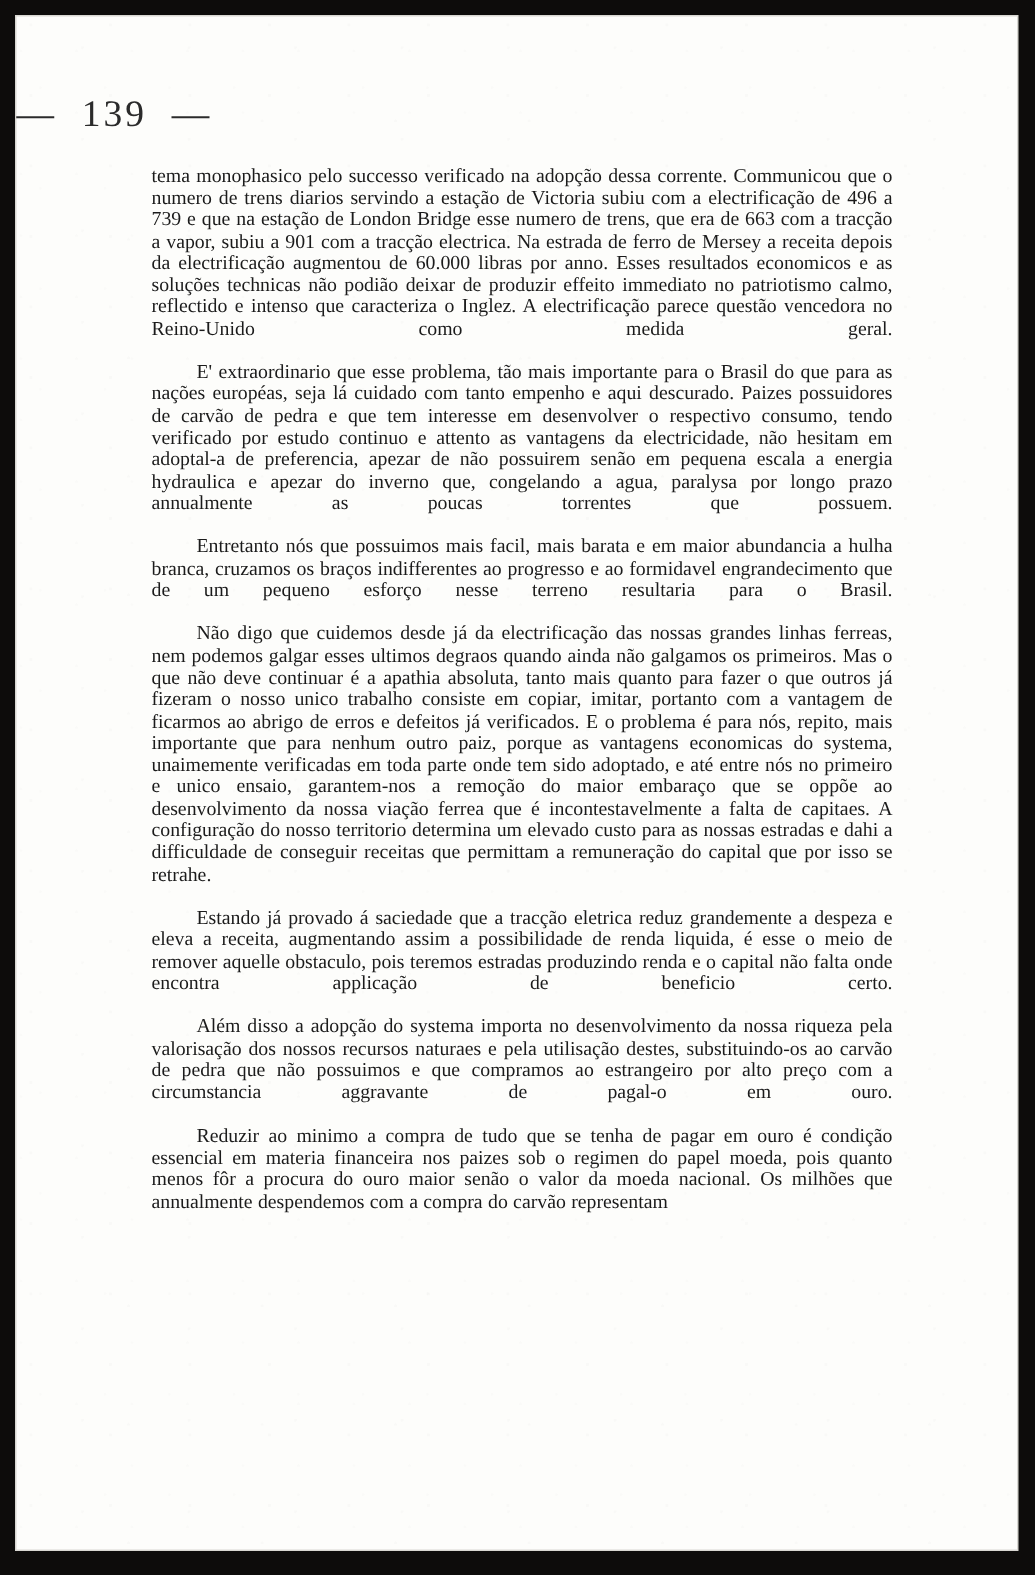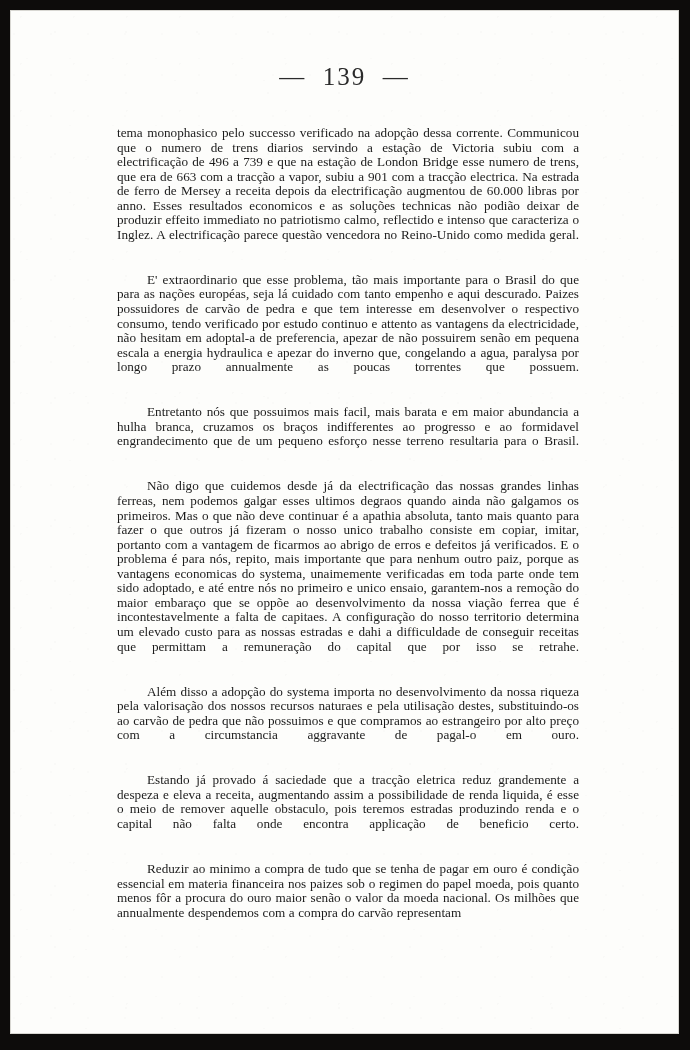--- a/index.html
+++ b/index.html
@@ -47,21 +47,20 @@
     background-size: 53px 47px, 71px 61px, 43px 67px, 89px 79px, 37px 41px;
     opacity: .85;
   }
 
   
   #page-number {
     position: absolute;
     left: 0;
     right: 0;
     top: 52px;
-    text-align: center;
     font-family: "Liberation Serif", serif;
     font-size: 25px;
     letter-spacing: 2px;
     color: #2b2b2b;
     white-space: pre;
   }
 
   
   #body-text {
     position: absolute;
@@ -71,21 +70,21 @@
     font-family: "Liberation Serif", serif;
     font-size: 13.2px;
     line-height: 14.55px;
     color: #1b1b1b;
     text-align: justify;
     text-justify: inter-word;
     -webkit-font-smoothing: none;
   }
 
   #body-text p {
-    margin: 16px;
+    margin: 0;
     text-indent: 30px;
     text-align: justify;
     word-spacing: 0.02em;
   }
   #body-text p.first {
     text-indent: 0;
   }
   
   #body-text p::after {
     content: "";
@@ -104,19 +103,19 @@
 
   <div id="paper">
 
     <div id="page-number">—  139  —</div>
 
     <div id="body-text">
       <p class="first">tema monophasico pelo successo verificado na adopção dessa corrente. Communicou que o numero de trens diarios servindo a estação de Victoria subiu com a electrificação de 496 a 739 e que na estação de London Bridge esse numero de trens, que era de 663 com a tracção a vapor, subiu a 901 com a tracção electrica. Na estrada de ferro de Mersey a receita depois da electrificação augmentou de 60.000 libras por anno. Esses resultados economicos e as soluções technicas não podião deixar de produzir effeito immediato no patriotismo calmo, reflectido e intenso que caracteriza o Inglez. A electrificação parece questão vencedora no Reino-Unido como medida geral.</p>
       <p>E' extraordinario que esse problema, tão mais importante para o Brasil do que para as nações européas, seja lá cuidado com tanto empenho e aqui descurado. Paizes possuidores de carvão de pedra e que tem interesse em desenvolver o respectivo consumo, tendo verificado por estudo continuo e attento as vantagens da electricidade, não hesitam em adoptal-a de preferencia, apezar de não possuirem senão em pequena escala a energia hydraulica e apezar do inverno que, congelando a agua, paralysa por longo prazo annualmente as poucas torrentes que possuem.</p>
       <p>Entretanto nós que possuimos mais facil, mais barata e em maior abundancia a hulha branca, cruzamos os braços indifferentes ao progresso e ao formidavel engrandecimento que de um pequeno esforço nesse terreno resultaria para o Brasil.</p>
       <p>Não digo que cuidemos desde já da electrificação das nossas grandes linhas ferreas, nem podemos galgar esses ultimos degraos quando ainda não galgamos os primeiros. Mas o que não deve continuar é a apathia absoluta, tanto mais quanto para fazer o que outros já fizeram o nosso unico trabalho consiste em copiar, imitar, portanto com a vantagem de ficarmos ao abrigo de erros e defeitos já verificados. E o problema é para nós, repito, mais importante que para nenhum outro paiz, porque as vantagens economicas do systema, unaimemente verificadas em toda parte onde tem sido adoptado, e até entre nós no primeiro e unico ensaio, garantem-nos a remoção do maior embaraço que se oppõe ao desenvolvimento da nossa viação ferrea que é incontestavelmente a falta de capitaes. A configuração do nosso territorio determina um elevado custo para as nossas estradas e dahi a difficuldade de conseguir receitas que permittam a remuneração do capital que por isso se retrahe.</p>
+      <p>Estando já provado á saciedade que a tracção eletrica reduz grandemente a despeza e eleva a receita, augmentando assim a possibilidade de renda liquida, é esse o meio de remover aquelle obstaculo, pois teremos estradas produzindo renda e o capital não falta onde encontra applicação de beneficio certo.</p>
       <p>Além disso a adopção do systema importa no desenvolvimento da nossa riqueza pela valorisação dos nossos recursos naturaes e pela utilisação destes, substituindo-os ao carvão de pedra que não possuimos e que compramos ao estrangeiro por alto preço com a circumstancia aggravante de pagal-o em ouro.</p>
-      <p>Estando já provado á saciedade que a tracção eletrica reduz grandemente a despeza e eleva a receita, augmentando assim a possibilidade de renda liquida, é esse o meio de remover aquelle obstaculo, pois teremos estradas produzindo renda e o capital não falta onde encontra applicação de beneficio certo.</p>
       <p class="runs-on">Reduzir ao minimo a compra de tudo que se tenha de pagar em ouro é condição essencial em materia financeira nos paizes sob o regimen do papel moeda, pois quanto menos fôr a procura do ouro maior senão o valor da moeda nacional. Os milhões que annualmente despendemos com a compra do carvão representam</p>
     </div>
 
   </div>
 </div>
 
 </body></html>

